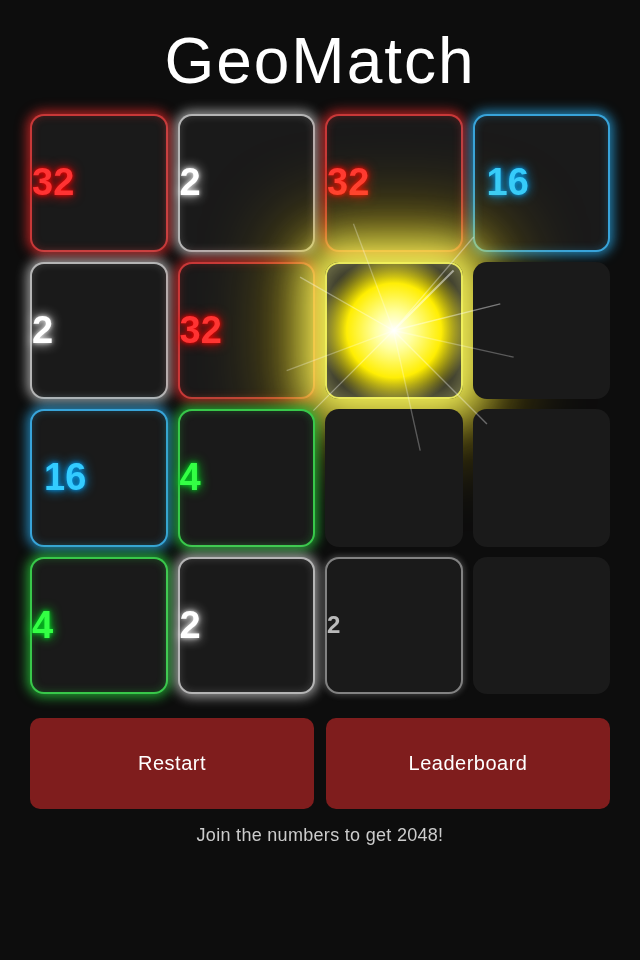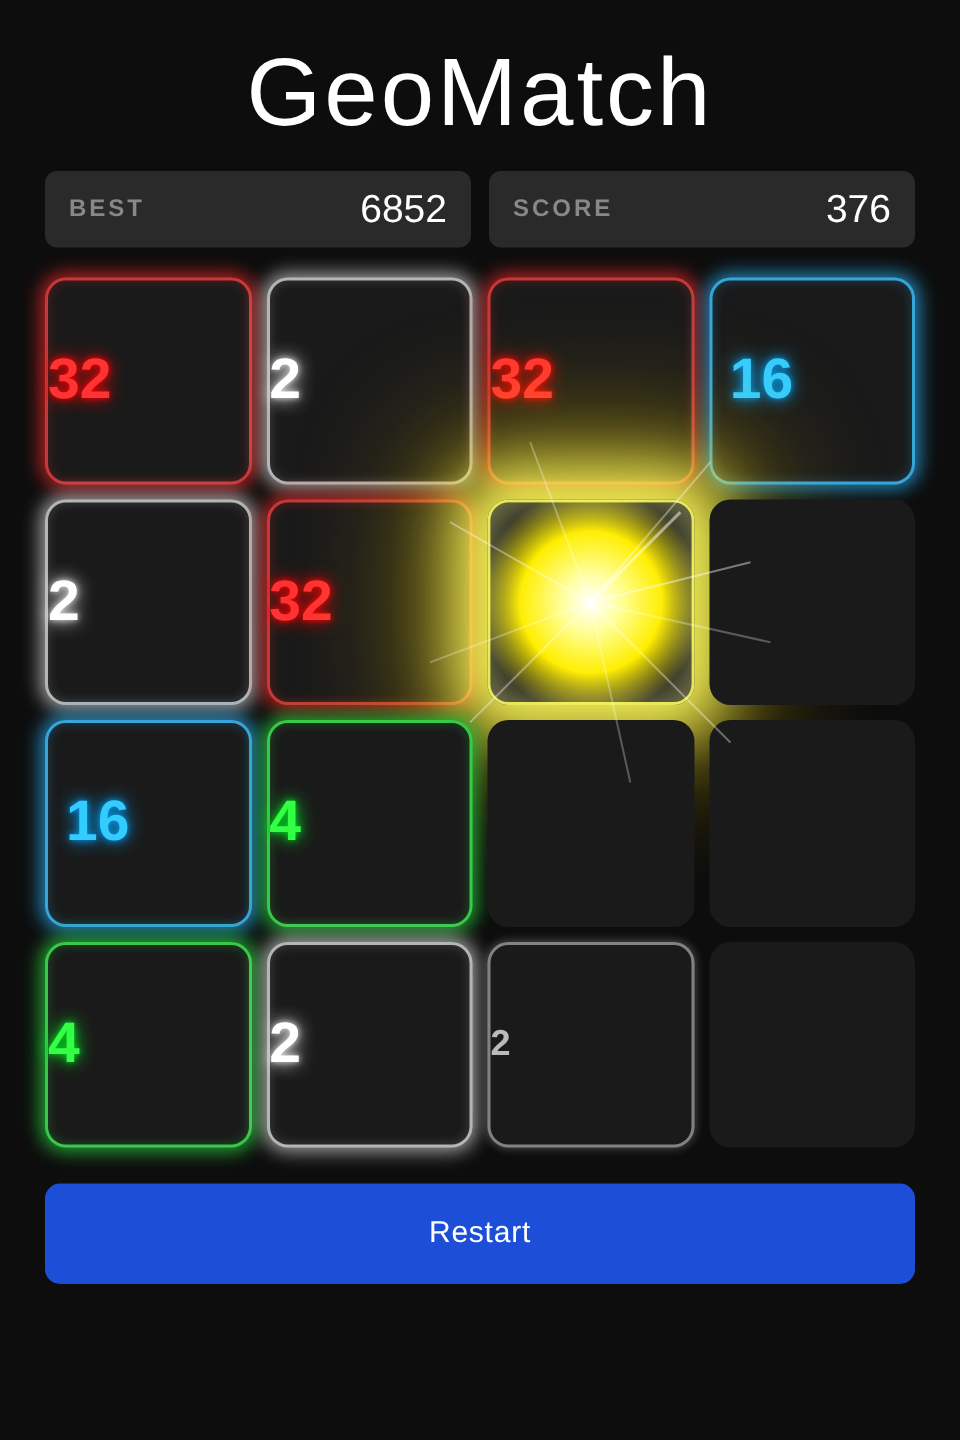--- a/index.html
+++ b/index.html
@@ -128,55 +128,45 @@
     
     #button-row {
       display: flex;
       width: 580px;
       gap: 12px;
       margin-bottom: 16px;
     }
 
     .game-button {
       flex: 1;
-      background: #1d4ed8;
+      background: #7f1d1d;
       border: none;
       border-radius: 10px;
       color: #ffffff;
       font-size: 20px;
       font-weight: 500;
-      padding: 22px 8px;
+      padding: 34px 8px;
       cursor: pointer;
       letter-spacing: 0.5px;
     }
 
     
     #bottom-text {
       color: #cccccc;
       font-size: 18px;
       font-weight: 300;
       letter-spacing: 0.3px;
     }
   </style>
 </head>
 <body>
 
 <div id="app">
   <div id="title">GeoMatch</div>
 
-  <div id="score-bar">
-    <div class="score-box">
-      <span class="score-label">BEST</span>
-      <span class="score-value">6852</span>
-    </div>
-    <div class="score-box">
-      <span class="score-label">SCORE</span>
-      <span class="score-value">376</span>
-    </div>
-  </div>
 
   <div id="grid">
 
     <div class="cell red-border">
       <span class="red-text">32</span>
     </div>
     <div class="cell white-border">
       <span class="white-text">2</span>
     </div>
     <div class="cell red-border">
@@ -228,15 +218,17 @@
     </div>
     <div class="cell outline-only">
       <span>2</span>
     </div>
     <div class="cell empty"></div>
 
   </div>
 
   <div id="button-row">
     <button class="game-button">Restart</button>
+    <button class="game-button">Leaderboard</button>
   </div>
 
+  <div id="bottom-text">Join the numbers to get 2048!</div>
 </div>
 
 </body></html>

